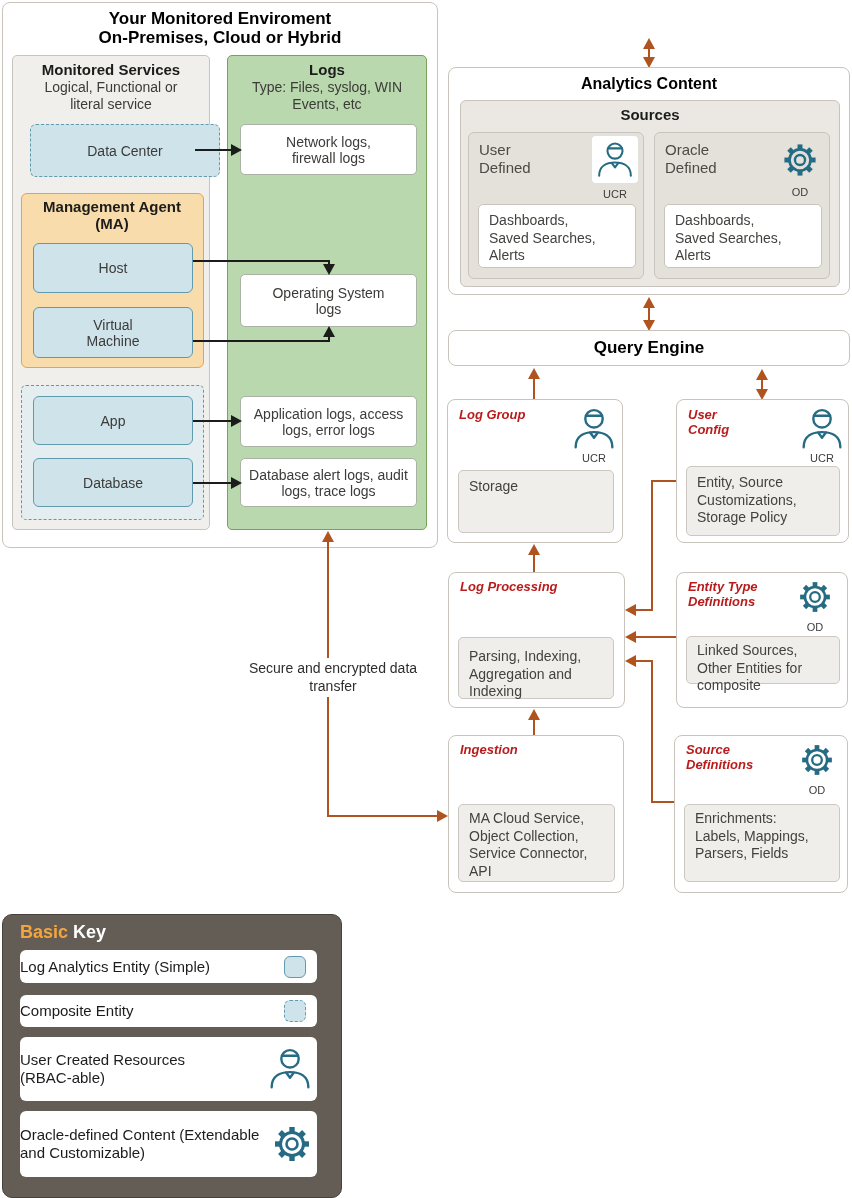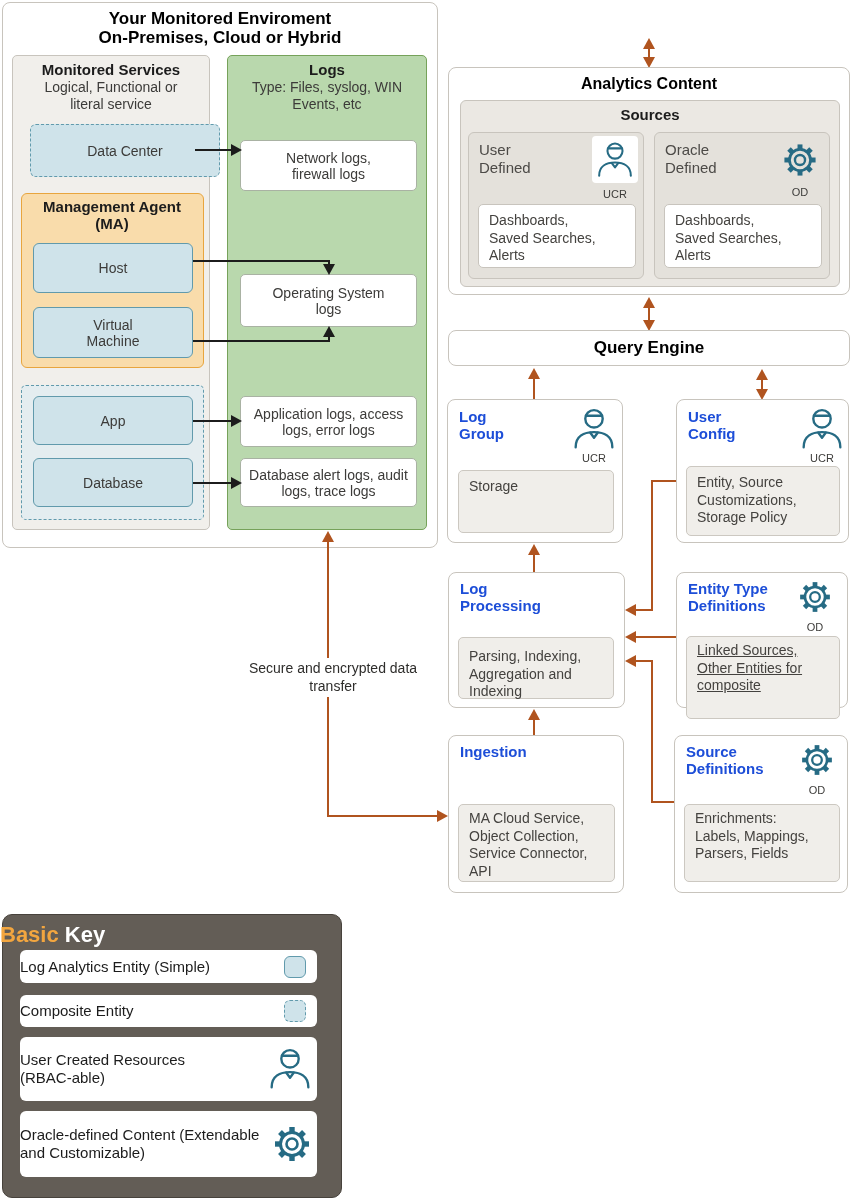--- a/index.html
+++ b/index.html
@@ -19,21 +19,21 @@
   .inner{position:absolute;box-sizing:border-box;background:#f0eeea;border:1px solid #ccc8c1;border-radius:5px;
          font-size:14px;color:#44423f;padding:7px 0 0 10px;}
   .subbox{position:absolute;box-sizing:border-box;background:#e4e1db;border:1px solid #c8c4bd;border-radius:6px;}
   .whitecontent{position:absolute;box-sizing:border-box;background:#fff;border:1px solid #c8c4bd;border-radius:5px;
          font-size:14px;color:#44423f;padding:7px 0 0 10px;}
   .bar{position:absolute;box-sizing:border-box;background:#fff;border:1px solid #c8c4bd;border-radius:8px;
        display:flex;align-items:center;justify-content:center;font-size:17px;font-weight:bold;color:#000;}
   .h1{position:absolute;font-size:17px;font-weight:bold;color:#000;text-align:center;}
   .h2{position:absolute;font-size:15px;font-weight:bold;color:#1c1c1c;text-align:center;}
   .sub{position:absolute;font-size:14px;color:#3c3b39;text-align:center;line-height:1.18;}
-  .btitle{position:absolute;font-size:15px;font-weight:bold;color:#1d4ed8;line-height:1.15;}
+  .btitle{position:absolute;font-size:13px;font-weight:bold;color:#b91c1c;line-height:1.15;font-style:italic;}
   .badge{position:absolute;font-size:11px;color:#3c3b39;text-align:center;}
   .lbl{position:absolute;font-size:15px;color:#4c4a47;line-height:1.18;}
   .hl{position:absolute;height:2px;background:#b0541f;}
   .vl{position:absolute;width:2px;background:#b0541f;}
   .hl.blk{background:#1c1c1c;}
   .vl.blk{background:#1c1c1c;}
   .au{position:absolute;width:0;height:0;border-left:6px solid transparent;border-right:6px solid transparent;border-bottom:11px solid #b0541f;}
   .ad{position:absolute;width:0;height:0;border-left:6px solid transparent;border-right:6px solid transparent;border-top:11px solid #b0541f;}
   .al{position:absolute;width:0;height:0;border-top:6px solid transparent;border-bottom:6px solid transparent;border-right:11px solid #b0541f;}
   .ar{position:absolute;width:0;height:0;border-top:6px solid transparent;border-bottom:6px solid transparent;border-left:11px solid #b0541f;}
@@ -95,21 +95,21 @@
     </div>
 
   <div class="compwrap" style="left:21px;top:385px;width:183px;height:135px;"></div>
   <div class="blue" style="left:33px;top:396px;width:160px;height:49px;">App</div>
   <div class="blue" style="left:33px;top:458px;width:160px;height:49px;">Database</div>
 
   <div class="panel green" style="left:227px;top:55px;width:200px;height:475px;"></div>
   <div class="h2" style="left:227px;top:61px;width:200px;">Logs</div>
   <div class="sub" style="left:247px;top:79px;width:160px;">Type: Files, syslog, WIN Events, etc</div>
 
-  <div class="wbox" style="left:240px;top:140px;width:177px;height:51px;">
+  <div class="wbox" style="left:240px;top:124px;width:177px;height:51px;">
       <span style="width:130px;">Network logs, firewall logs</span>
     </div>
   <div class="wbox" style="left:240px;top:274px;width:177px;height:53px;">
       <span style="width:130px;">Operating System logs</span>
     </div>
   <div class="wbox" style="left:240px;top:396px;width:177px;height:51px;">
       <span style="width:168px;">Application logs, access logs, error logs</span>
     </div>
   <div class="wbox" style="left:240px;top:458px;width:177px;height:49px;">
       <span style="width:168px;">Database alert logs, audit logs, trace logs</span>
@@ -210,21 +210,21 @@
   <div class="inner" style="left:458px;top:637px;width:156px;height:62px;padding-top:10px;">
       <div style="width:135px;line-height:1.25;">Parsing, Indexing, Aggregation and Indexing</div>
     </div>
 
   <div class="box" style="left:676px;top:572px;width:172px;height:136px;"></div>
   <div class="btitle" style="left:688px;top:580px;width:95px;">Entity Type Definitions</div>
   <svg class="abs" style="left:794px;top:576px;" width="42" height="42" viewBox="0 0 48 48">
       <use href="#sym-gear"></use>
     </svg>
   <div class="badge" style="left:794px;top:621px;width:42px;">OD</div>
-  <div class="inner" style="left:686px;top:636px;width:154px;height:83px;padding-top:5px;text-decoration:underline;">
+  <div class="inner" style="left:686px;top:636px;width:154px;height:48px;padding-top:5px;">
       <div style="width:126px;line-height:1.25;">Linked Sources, Other Entities for composite</div>
     </div>
 
   <div class="vl" style="left:533px;top:717px;height:18px;"></div>
   <div class="au" style="left:528px;top:709px;"></div>
 
   <div class="hl" style="left:651px;top:480px;width:25px;"></div>
   <div class="vl" style="left:651px;top:480px;height:131px;"></div>
   <div class="hl" style="left:635px;top:609px;width:18px;"></div>
   <div class="al" style="left:625px;top:604px;"></div>
@@ -247,21 +247,21 @@
   <div class="btitle" style="left:686px;top:743px;width:90px;">Source Definitions</div>
   <svg class="abs" style="left:796px;top:739px;" width="42" height="42" viewBox="0 0 48 48">
       <use href="#sym-gear"></use>
     </svg>
   <div class="badge" style="left:796px;top:784px;width:42px;">OD</div>
   <div class="inner" style="left:684px;top:804px;width:156px;height:78px;padding-top:5px;">
       <div style="width:127px;line-height:1.25;">Enrichments: Labels, Mappings, Parsers, Fields</div>
     </div>
 
   <div class="keybox" style="left:2px;top:914px;width:338px;height:282px;"></div>
-  <div class="abs" style="left:0;top:922px;font-size:22px;font-weight:bold;">
+  <div class="abs" style="left:20px;top:922px;font-size:18px;font-weight:bold;">
     <span style="color:#f3a63f;">Basic</span>
     <span style="color:#ffffff;">Key</span>
   </div>
 
   <div class="keyrow" style="left:20px;top:950px;width:297px;height:33px;">
       <div class="t">Log Analytics Entity (Simple)</div>
     </div>
   <div class="sw" style="left:284px;top:956px;"></div>
 
   <div class="keyrow" style="left:20px;top:995px;width:297px;height:32px;">

